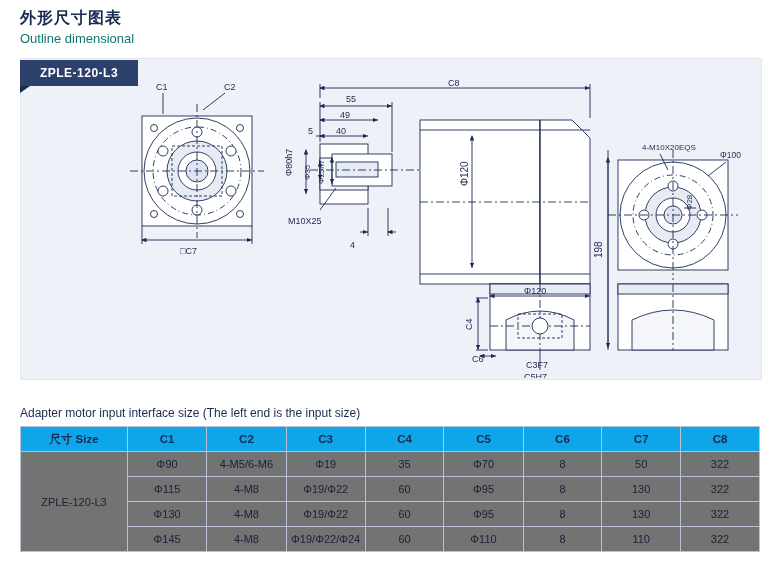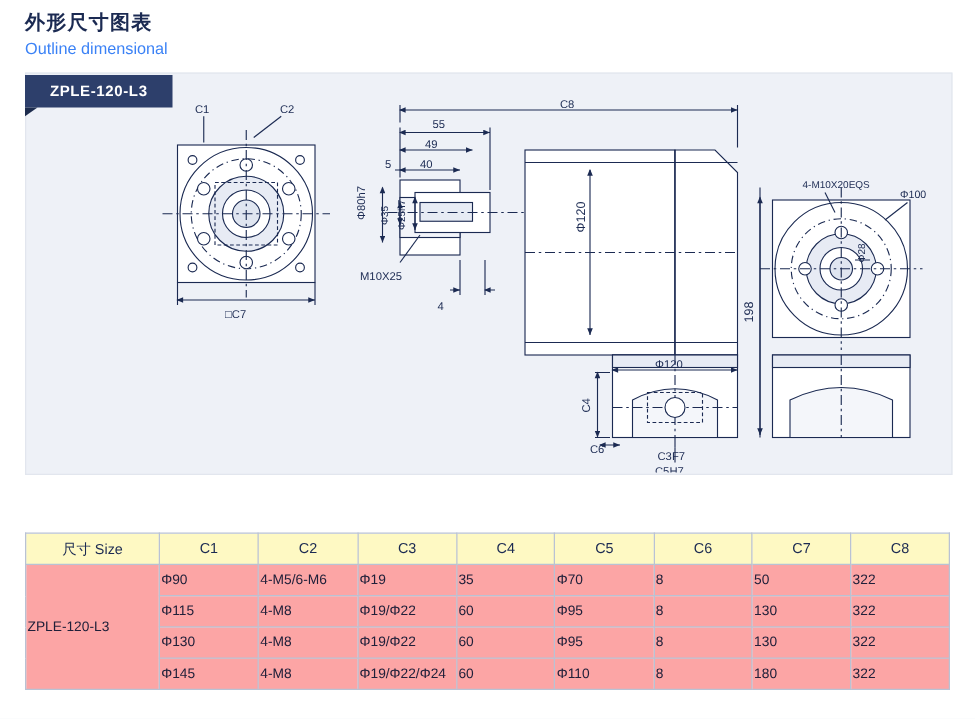--- a/index.html
+++ b/index.html
@@ -13,21 +13,21 @@
   }
   .page{position:relative;width:780px;height:575px;}
 
   
   .title-cn{
     position:absolute;left:20px;top:8px;
     font-size:16px;font-weight:bold;color:#1b2a52;letter-spacing:1px;
   }
   .title-en{
     position:absolute;left:20px;top:31px;
-    font-size:13px;color:#3b82f6;
+    font-size:13px;color:#0f766e;
   }
 
   
   .panel{
     position:absolute;left:20px;top:58px;width:740px;height:320px;
     background:#eef1f7;
     border:1px solid #e2e6ee;
   }
   .model-tab{
     position:absolute;left:20px;top:60px;
@@ -54,33 +54,33 @@
     position:absolute;left:20px;top:406px;font-size:12px;color:#1b2a52;
   }
 
   
   table.spec{
     position:absolute;left:20px;top:426px;
     width:740px;border-collapse:collapse;
     font-size:11px;
   }
   table.spec th{
-    background:#fef9c3;
+    background:#0ea5e9;
     border:1px solid #b9c2d4;
     height:22px;
     font-size:11.5px;
-    font-weight:normal;
+    font-weight:bold;
     color:#1b2a52;
   }
   table.spec td{
     border:1px solid #b9c2d4;
     height:22px;
-    text-align:left;
+    text-align:center;
     color:#20203a;
-    background:#fca5a5;
+    background:#737373;
   }
   table.spec td.model{
     width:108px;
     font-size:11px;
   }
   .col-c{width:79px;}
   .first-col{width:108px;}
 </style>
 </head>
 <body>
@@ -249,20 +249,21 @@
 
       <text x="622" y="92" font-size="8">4-M10X20EQS</text>
       <text x="700" y="100" font-size="8.5">Φ100</text>
       <text x="672" y="152" font-size="8" transform="rotate(-90 672 152)">Φ28</text>
       <text x="582" y="200" transform="rotate(-90 582 200)" font-size="10">198</text>
     </g>
   </svg>
 
   <div class="model-tab">ZPLE-120-L3</div>
 
+  <div class="sub-en">Adapter motor input interface size (The left end is the input size)</div>
 
   <table class="spec">
     <thead>
       <tr>
         <th class="first-col">尺寸 Size</th>
         <th class="col-c">C1</th>
         <th class="col-c">C2</th>
         <th class="col-c">C3</th>
         <th class="col-c">C4</th>
         <th class="col-c">C5</th>
@@ -303,19 +304,19 @@
         <td>130</td>
         <td>322</td>
       </tr>
       <tr>
         <td>Φ145</td>
         <td>4-M8</td>
         <td>Φ19/Φ22/Φ24</td>
         <td>60</td>
         <td>Φ110</td>
         <td>8</td>
-        <td>180</td>
+        <td>110</td>
         <td>322</td>
       </tr>
     </tbody>
   </table>
 
 </div>
 
 </body></html>

